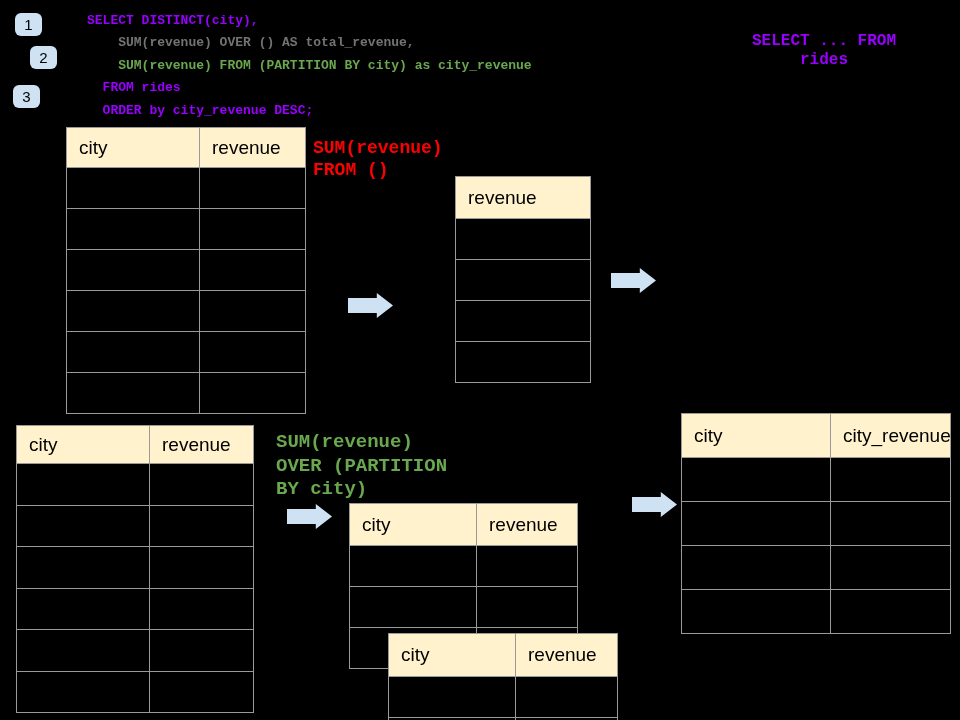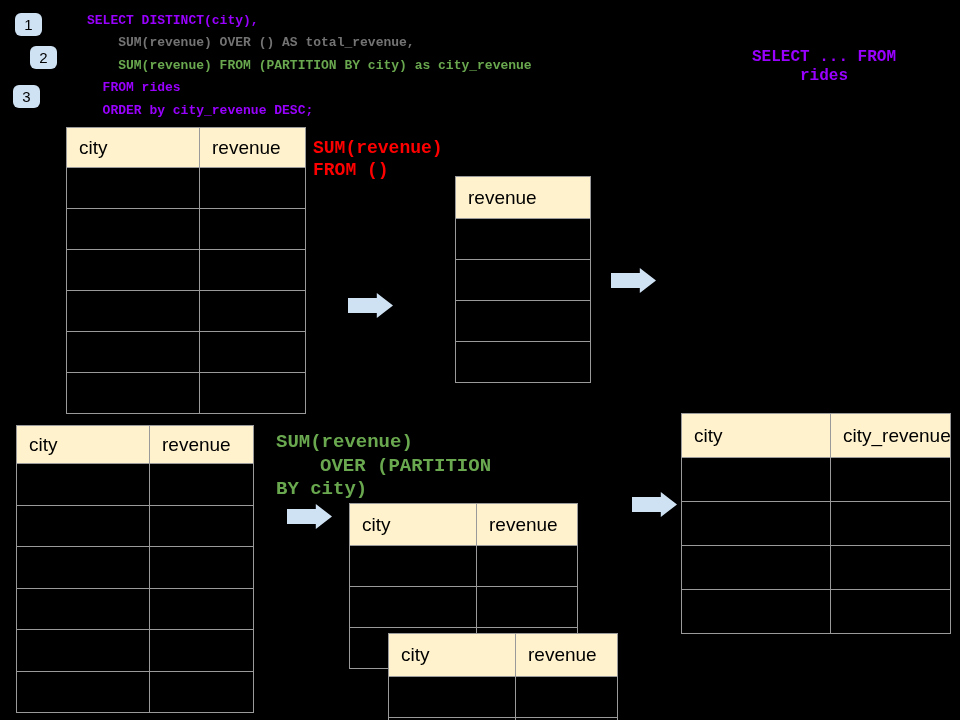--- a/index.html
+++ b/index.html
@@ -122,32 +122,32 @@
 
   <div class="code" id="sql-main">
       <div style="color: rgb(153, 0, 255);">SELECT DISTINCT(city),</div>
       <div style="color: #737373;">    SUM(revenue) OVER () AS total_revenue,</div>
       <div style="color: rgb(106, 168, 79);">    SUM(revenue) FROM (PARTITION BY city) as city_revenue</div>
       <div style="color: rgb(153, 0, 255);">  FROM rides</div>
       <div style="color: rgb(153, 0, 255);">  ORDER by city_revenue DESC;</div>
     </div>
 
   <div class="code" id="sql-snippet">
-      <div style="color: rgb(153, 0, 255); margin-top: 16px;">SELECT ... FROM</div>
+      <div style="color: rgb(153, 0, 255);">SELECT ... FROM</div>
       <div style="color: rgb(153, 0, 255); text-align: center;">rides</div>
     </div>
 
   <div class="code" id="label-total">
       <div style="color: rgb(255, 0, 0);">SUM(revenue)</div>
       <div style="color: rgb(255, 0, 0);">FROM ()</div>
     </div>
 
   <div class="code" id="label-part">
       <div style="color: rgb(106, 168, 79);">SUM(revenue)</div>
-      <div style="color: rgb(106, 168, 79); margin-left: 44px;">OVER (PARTITION</div>
+      <div style="color: rgb(106, 168, 79);">OVER (PARTITION</div>
       <div style="color: rgb(106, 168, 79);">BY city)</div>
     </div>
 
   <table class="dtable" id="t-rides-top">
       <thead>
         <tr>
           <th>city</th>
           <th>revenue</th>
         </tr>
       </thead>

